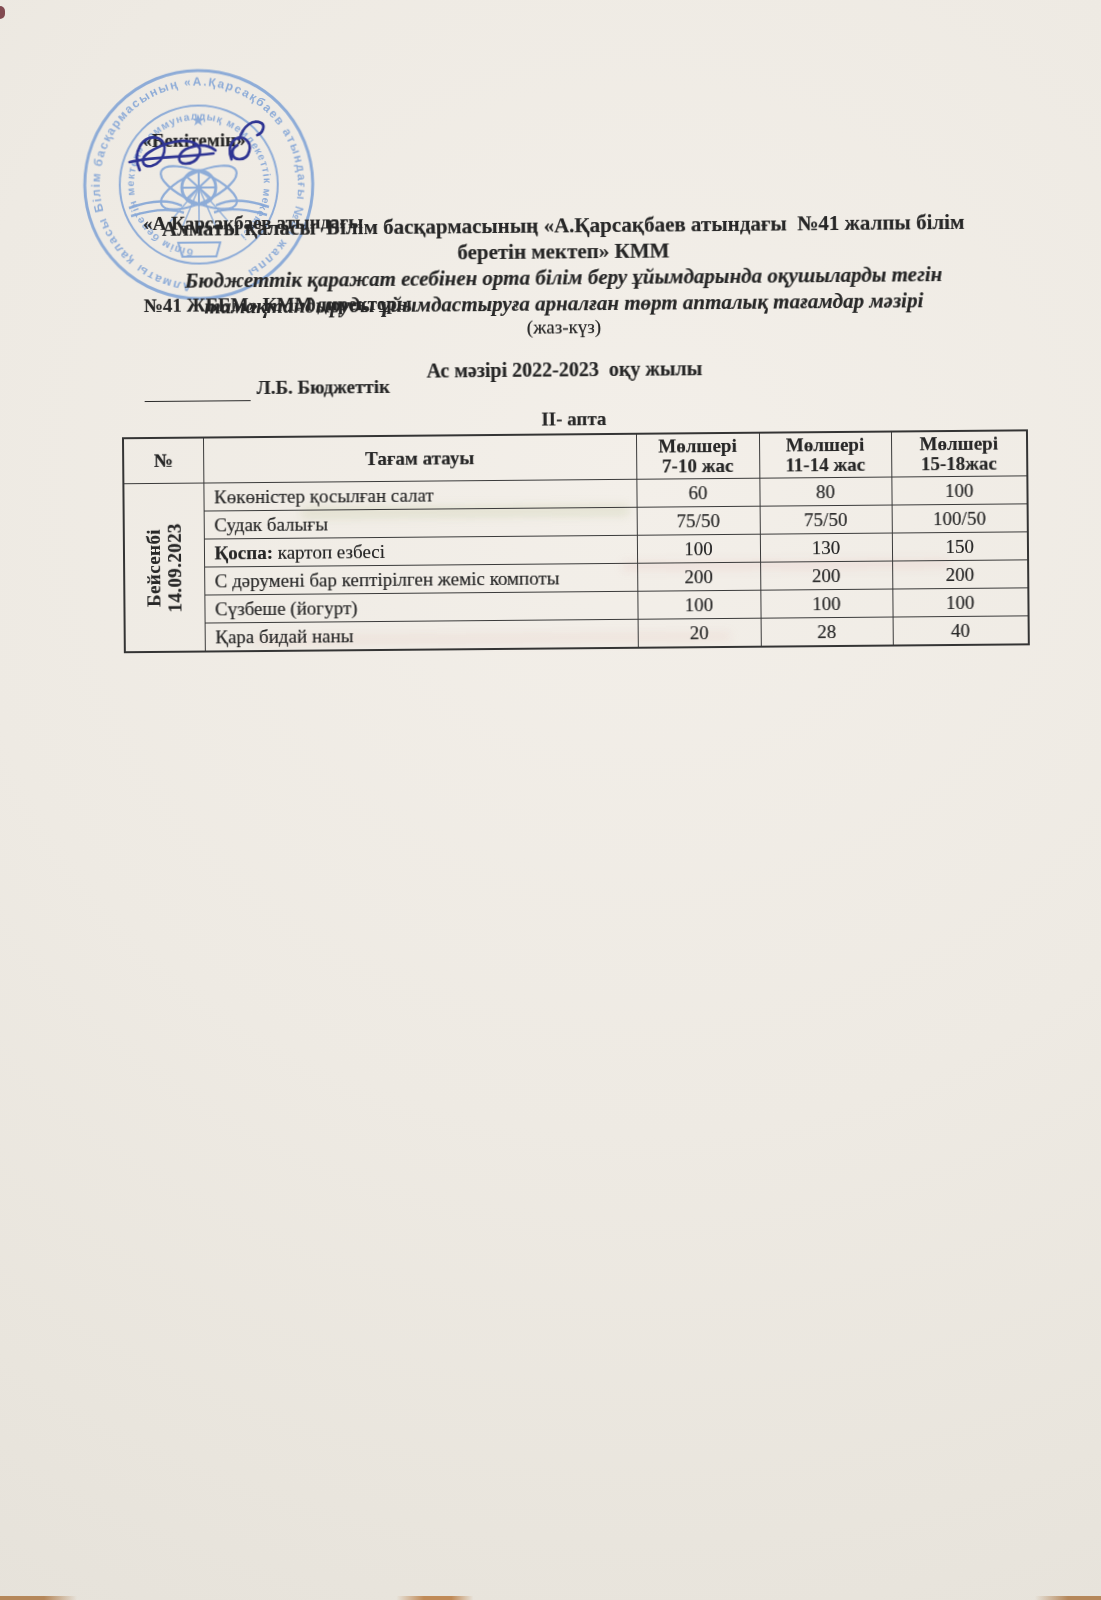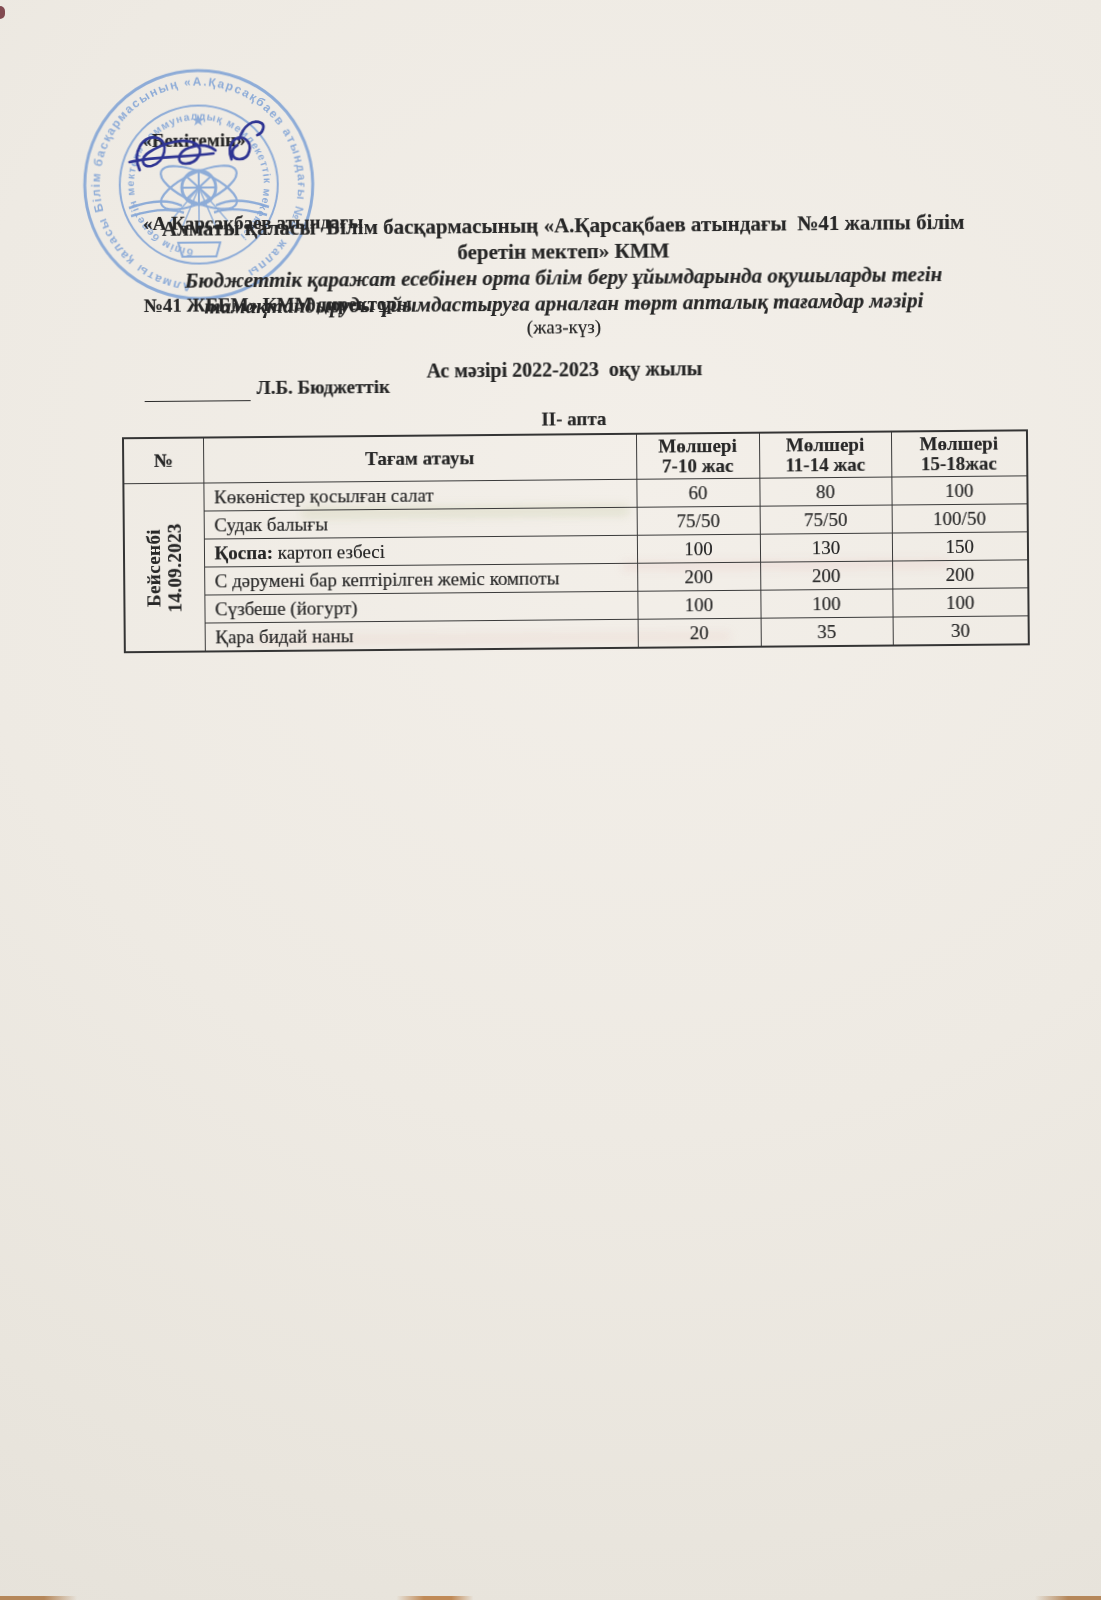--- a/index.html
+++ b/index.html
@@ -195,22 +195,22 @@
           </tr>
           <tr>
             <td class="dish">Сүзбеше (йогурт)</td>
             <td class="val">100</td>
             <td class="val">100</td>
             <td class="val">100</td>
           </tr>
           <tr>
             <td class="dish">Қара бидай наны</td>
             <td class="val">20</td>
-            <td class="val">35</td>
-            <td class="val">30</td>
+            <td class="val">28</td>
+            <td class="val">40</td>
           </tr>
         </tbody>
     </table>
 
     <div class="smudge sm1"></div>
     <div class="smudge sm2"></div>
     <div class="smudge sm3"></div>
   </div>
 
   <div class="corner-spot"></div>

